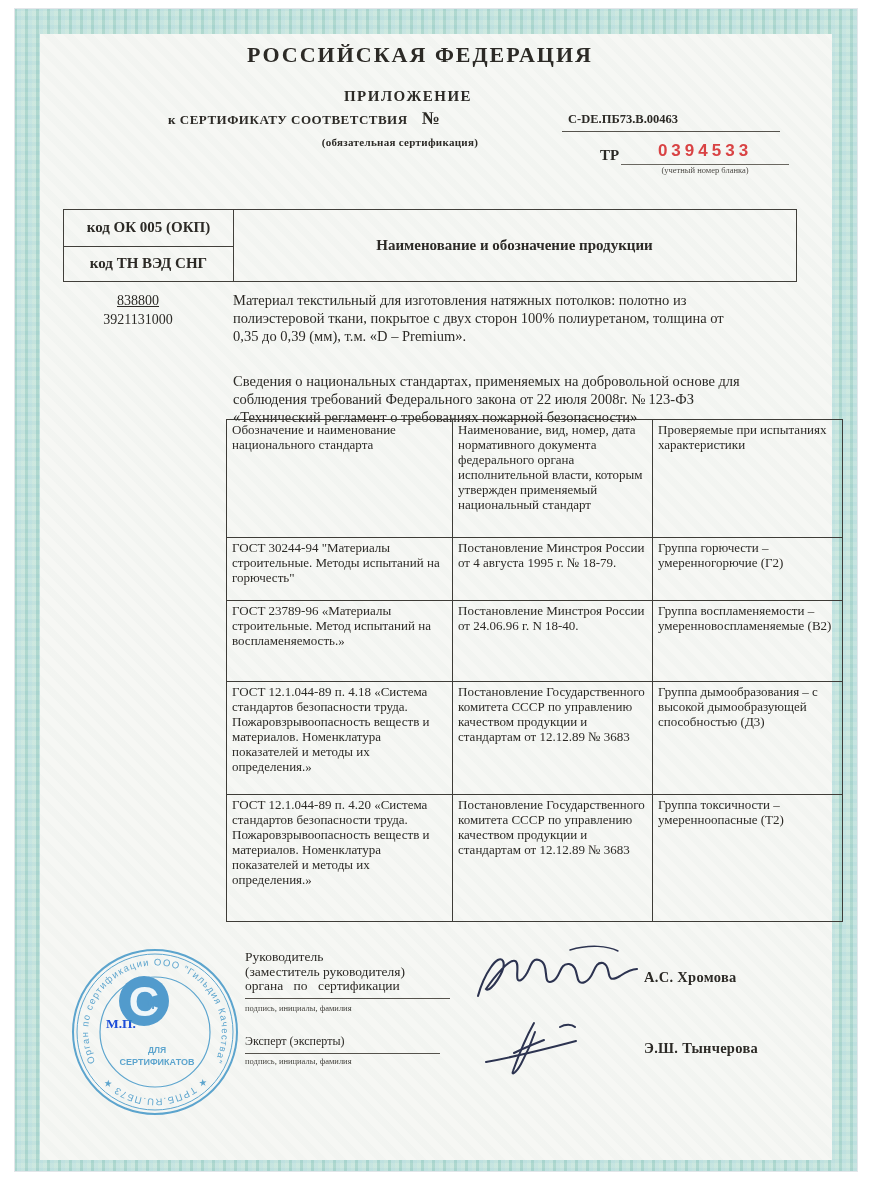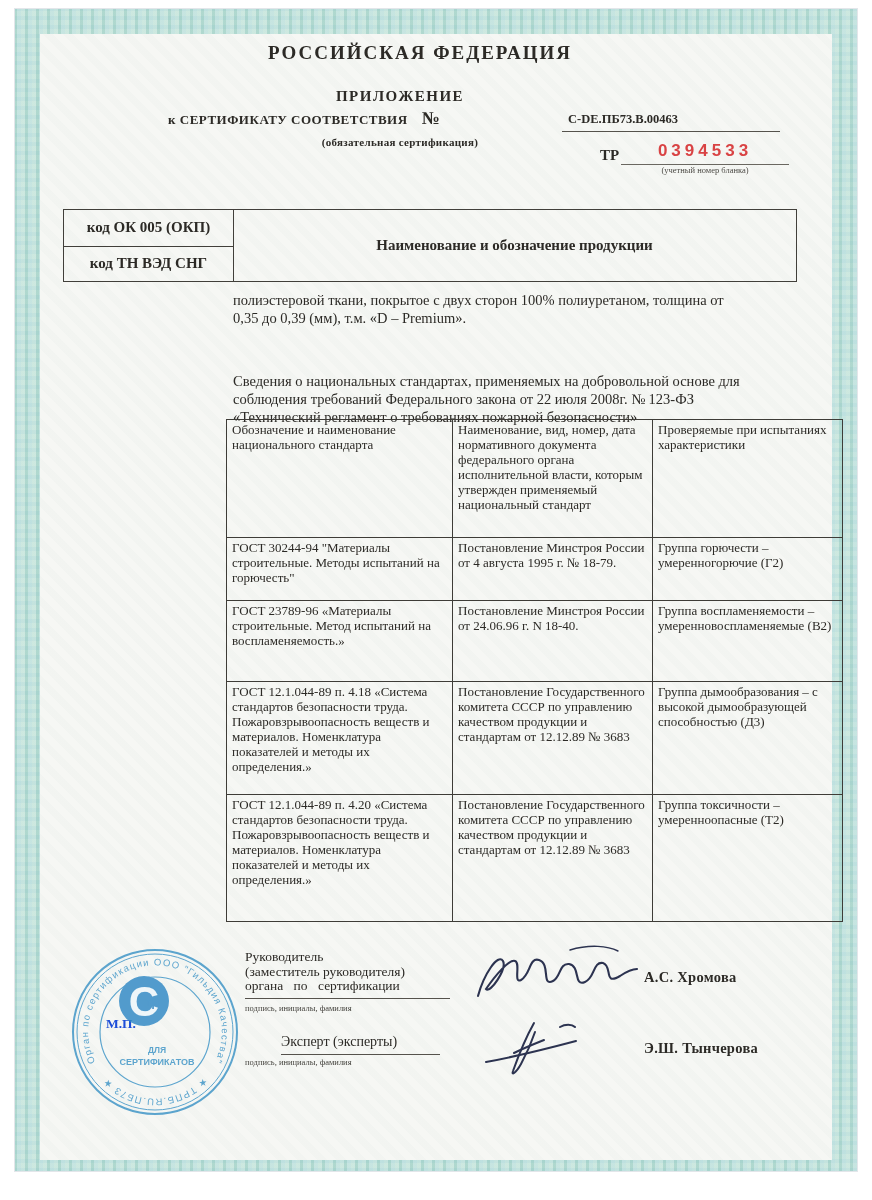--- a/index.html
+++ b/index.html
@@ -11,21 +11,21 @@
           repeating-linear-gradient(0deg, rgba(120,190,200,0.18) 0 4px, rgba(150,210,195,0.10) 4px 9px),
           #d5ebe4;
         box-shadow:0 0 0 1px #e3e6ea inset;}
   .inner{position:absolute;left:26px;top:26px;right:26px;bottom:12px;
         background:
           repeating-linear-gradient(45deg, rgba(175,195,188,0.05) 0 7px, rgba(255,255,255,0) 7px 14px),
           #f6f7f4;}
   .abs{position:absolute;}
   .ctr{text-align:center;}
   .b{font-weight:bold;}
-  .title1{font-size:19px;letter-spacing:2px;}
+  .title1{font-size:22px;letter-spacing:2px;}
   .title2{font-size:15px;letter-spacing:1.5px;}
   .certline{font-size:13px;letter-spacing:.5px;}
   .numsign{font-size:18px;margin-left:14px;}
   .certnum{font-size:12.5px;border-bottom:1.5px solid #55524c;padding:0 0 4px 6px;}
   .subt{font-size:11px;letter-spacing:.3px;}
   .trlab{font-size:15px;}
   .trnum{font-size:17px;color:#d94344;letter-spacing:4px;border-bottom:1.3px solid #6a6760;
          padding-bottom:3px;font-family:"Liberation Sans","DejaVu Sans",sans-serif;font-weight:bold;}
   .trnote{font-size:8.5px;color:#4c4a45;}
   .codebox{left:63px;top:209px;width:732px;height:71px;border:1.6px solid #413f3a;}
@@ -41,56 +41,61 @@
   .para{font-size:14.5px;line-height:18px;}
   .doc-table{position:absolute;left:226px;top:419px;width:580px;border-collapse:collapse;table-layout:fixed;}
   .doc-table td{border:1.4px solid #3e3c37;vertical-align:top;padding:2px 6px 2px 5px;
         font-size:13px;line-height:15px;}
   .col1{width:214px;}.col2{width:188px;}.col3{width:178px;}
   .sigrole{font-size:13.5px;line-height:14.5px;}
   .sigrole .sp{word-spacing:7px;}
   .ruleline{border-bottom:1.2px solid #55524c;padding-bottom:4px;}
   .signote{font-size:8.5px;color:#45433e;padding-top:2px;}
   .signame{font-size:14.5px;font-weight:bold;letter-spacing:.3px;}
-  .explabel{font-size:14px;margin-left:36px;}
+  .explabel{font-size:12px;}
   .mp{font-size:13.5px;font-weight:bold;color:#1d4ed8;}
   svg text{font-family:"Liberation Sans","DejaVu Sans",sans-serif;}
 </style>
 </head>
 <body>
 
 <div class="page">
   <div class="frame">
     <div class="inner"></div>
   </div>
 
   <div class="abs ctr title1 b" style="left:0;top:42px;width:840px;">РОССИЙСКАЯ ФЕДЕРАЦИЯ</div>
-  <div class="abs ctr title2 b" style="left:0;top:88px;width:800px;">ПРИЛОЖЕНИЕ</div>
+  <div class="abs ctr title2 b" style="left:8px;top:88px;width:800px;">ПРИЛОЖЕНИЕ</div>
 
   <div class="abs" style="left:168px;top:108px;">
     <span class="certline b">к СЕРТИФИКАТУ СООТВЕТСТВИЯ</span><span class="numsign b">№</span>
   </div>
   <div class="abs certnum b" style="left:562px;top:112px;width:212px;">С-DE.ПБ73.В.00463</div>
 
   <div class="abs ctr subt b" style="left:235px;top:136px;width:330px;">(обязательная сертификация)</div>
 
   <div class="abs trlab b" style="left:600px;top:147px;">ТР</div>
   <div class="abs ctr trnum" style="left:621px;top:141px;width:168px;">0394533</div>
   <div class="abs ctr trnote" style="left:621px;top:165px;width:168px;font-family:Liberation Serif, serif;">(учетный номер бланка)</div>
 
   <div class="abs codebox">
     <div class="lcell">
       <div class="lrow r1">код ОК 005 (ОКП)</div>
       <div class="lrow r2">код ТН ВЭД СНГ</div>
     </div>
     <div class="rcell">Наименование и обозначение продукции</div>
   </div>
 
+  <div class="abs codes">
+    <div class="u">838800</div>
+    <div>3921131000</div>
+  </div>
 
   <div class="abs para" style="left:233px;top:291px;width:575px;">
+    <div>Материал текстильный для изготовления натяжных потолков: полотно из</div>
     <div>полиэстеровой ткани, покрытое с двух сторон 100% полиуретаном, толщина  от</div>
     <div>0,35 до 0,39 (мм), т.м. «D – Premium».</div>
   </div>
 
   <div class="abs para" style="left:233px;top:372px;width:580px;">
     <div>Сведения о национальных стандартах, применяемых на  добровольной основе для</div>
     <div>соблюдения требований Федерального закона от 22 июля 2008г. № 123-ФЗ</div>
     <div>«Технический регламент о требованиях пожарной безопасности»</div>
   </div>
 

